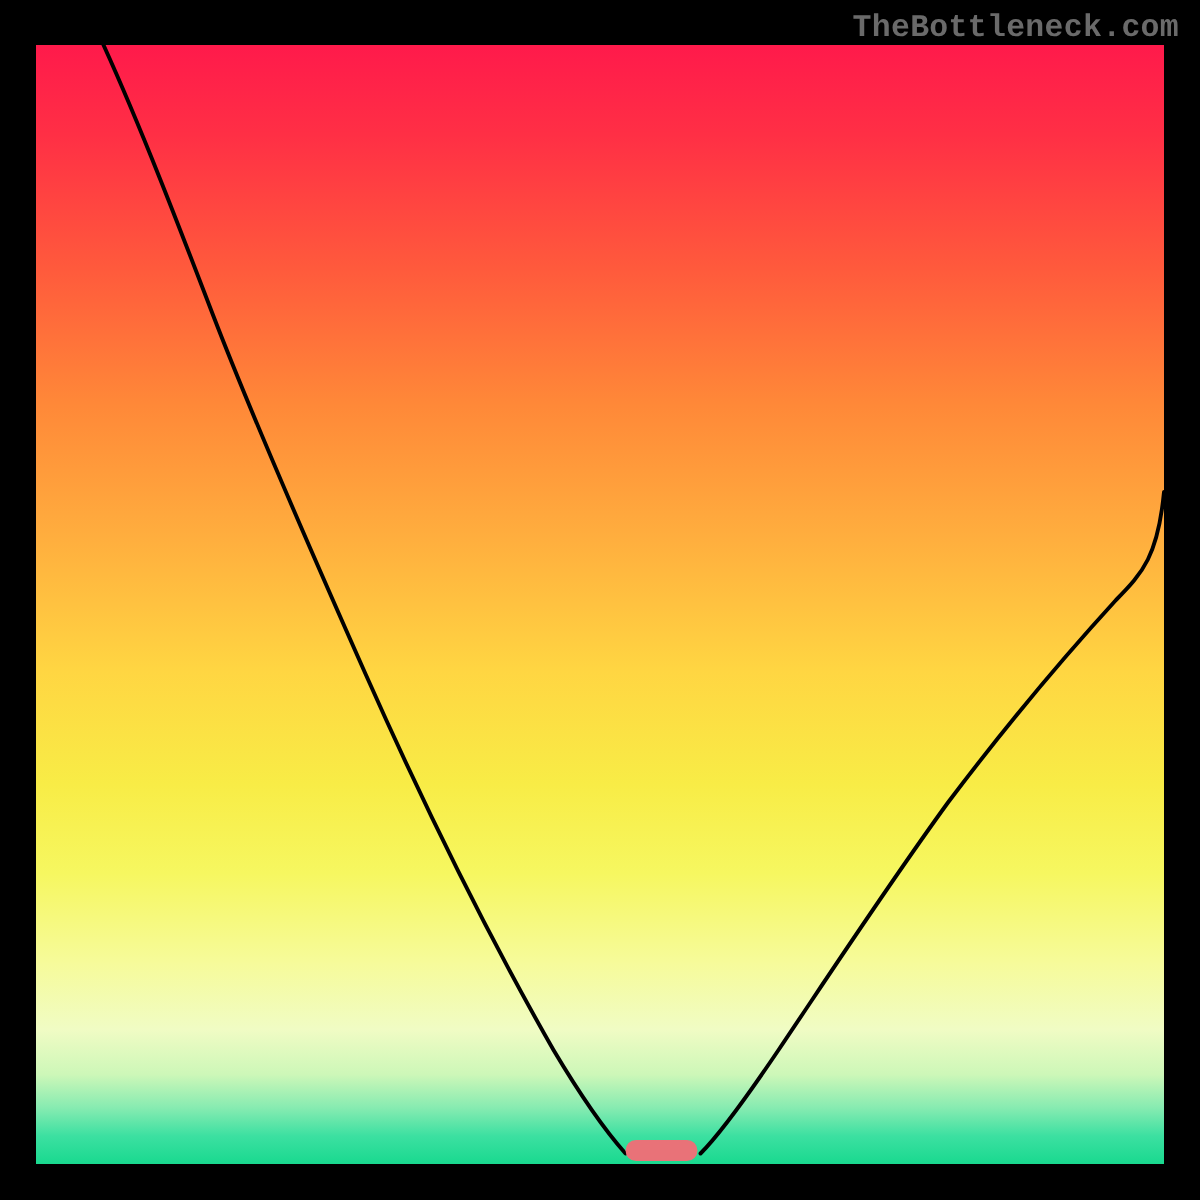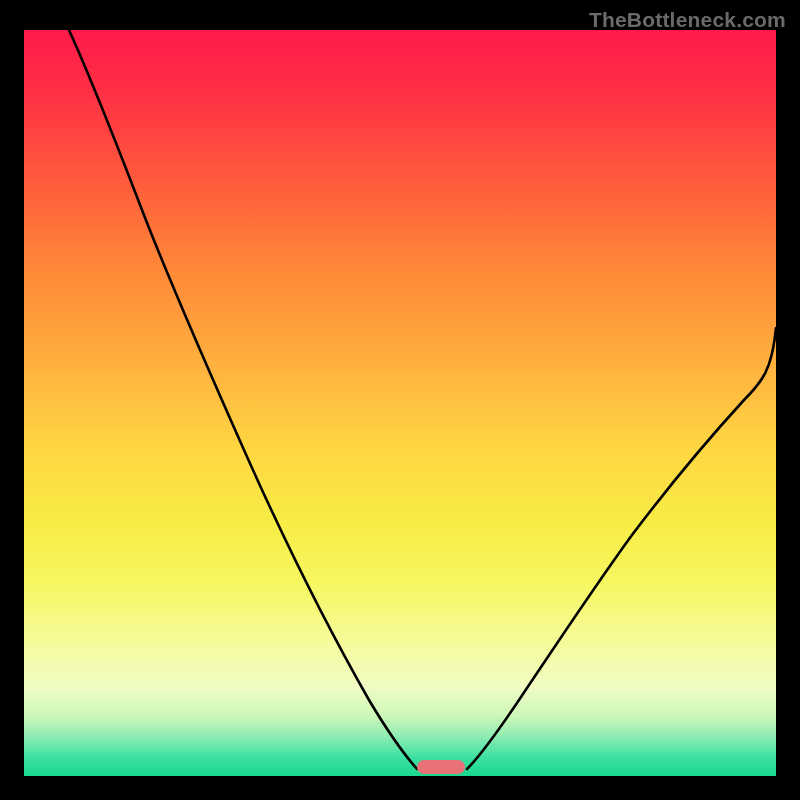--- a/index.html
+++ b/index.html
@@ -2,21 +2,21 @@
 <html><head>
   <meta charset="utf-8">
   <style>
     * { margin: 0; padding: 0; box-sizing: border-box; }
     html, body { width: 800px; height: 800px; overflow: hidden; background: #000; }
     .container { position: relative; width: 800px; height: 800px; background: #000; }
     .watermark {
       position: absolute;
       top: 8px;
       right: 14px;
-      font-family: Liberation Sans, sans-serif;
+      font-family: Liberation Mono, monospace;
       font-size: 21px;
       font-weight: 600;
       color: #6a6a6a;
       letter-spacing: 0.2px;
       z-index: 4;
     }
     .plot-area {
       position: absolute;
       left: 24px;
       top: 30px;

